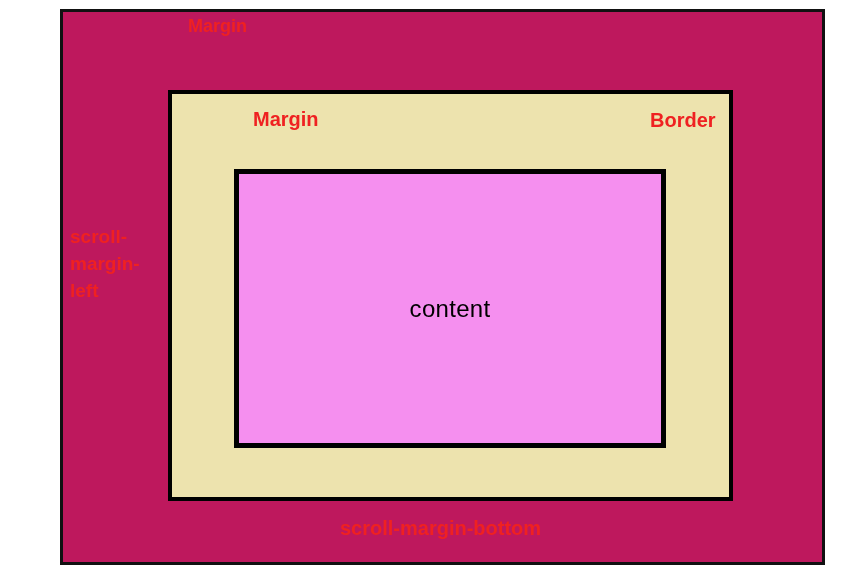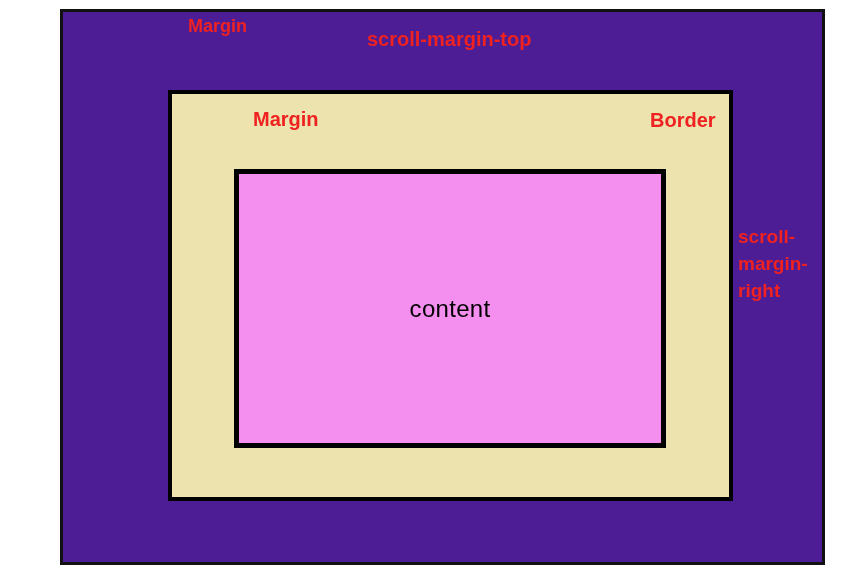--- a/index.html
+++ b/index.html
@@ -22,21 +22,21 @@
   }
 
   
   .margin-box {
     position: absolute;
     left: 60px;
     top: 9px;
     width: 765px;
     height: 556px;
     box-sizing: border-box;
-    background: #4c1d95;
+    background: #be185d;
     border: 3px solid #111111;
   }
 
   
   .padding-box {
     position: absolute;
     left: 105px;          
     top: 78px;            
     width: 565px;         
     height: 411px;        
@@ -139,23 +139,23 @@
 
       <div class="content-box">
         <span class="content-label">content</span>
       </div>
 
     </div>
   </div>
 
   <span class="label label-margin">Margin</span>
 
-  <span class="label label-scroll-top">scroll-margin-top</span>
 
   <span class="label label-border">Border</span>
 
   <span class="label label-padding">Margin</span>
 
+  <span class="label label-scroll-left">scroll-margin-left</span>
 
-  <span class="label label-scroll-right">scroll-margin-right</span>
 
+  <span class="label label-scroll-bottom">scroll-margin-bottom</span>
 
 </div>
 
 </body></html>

